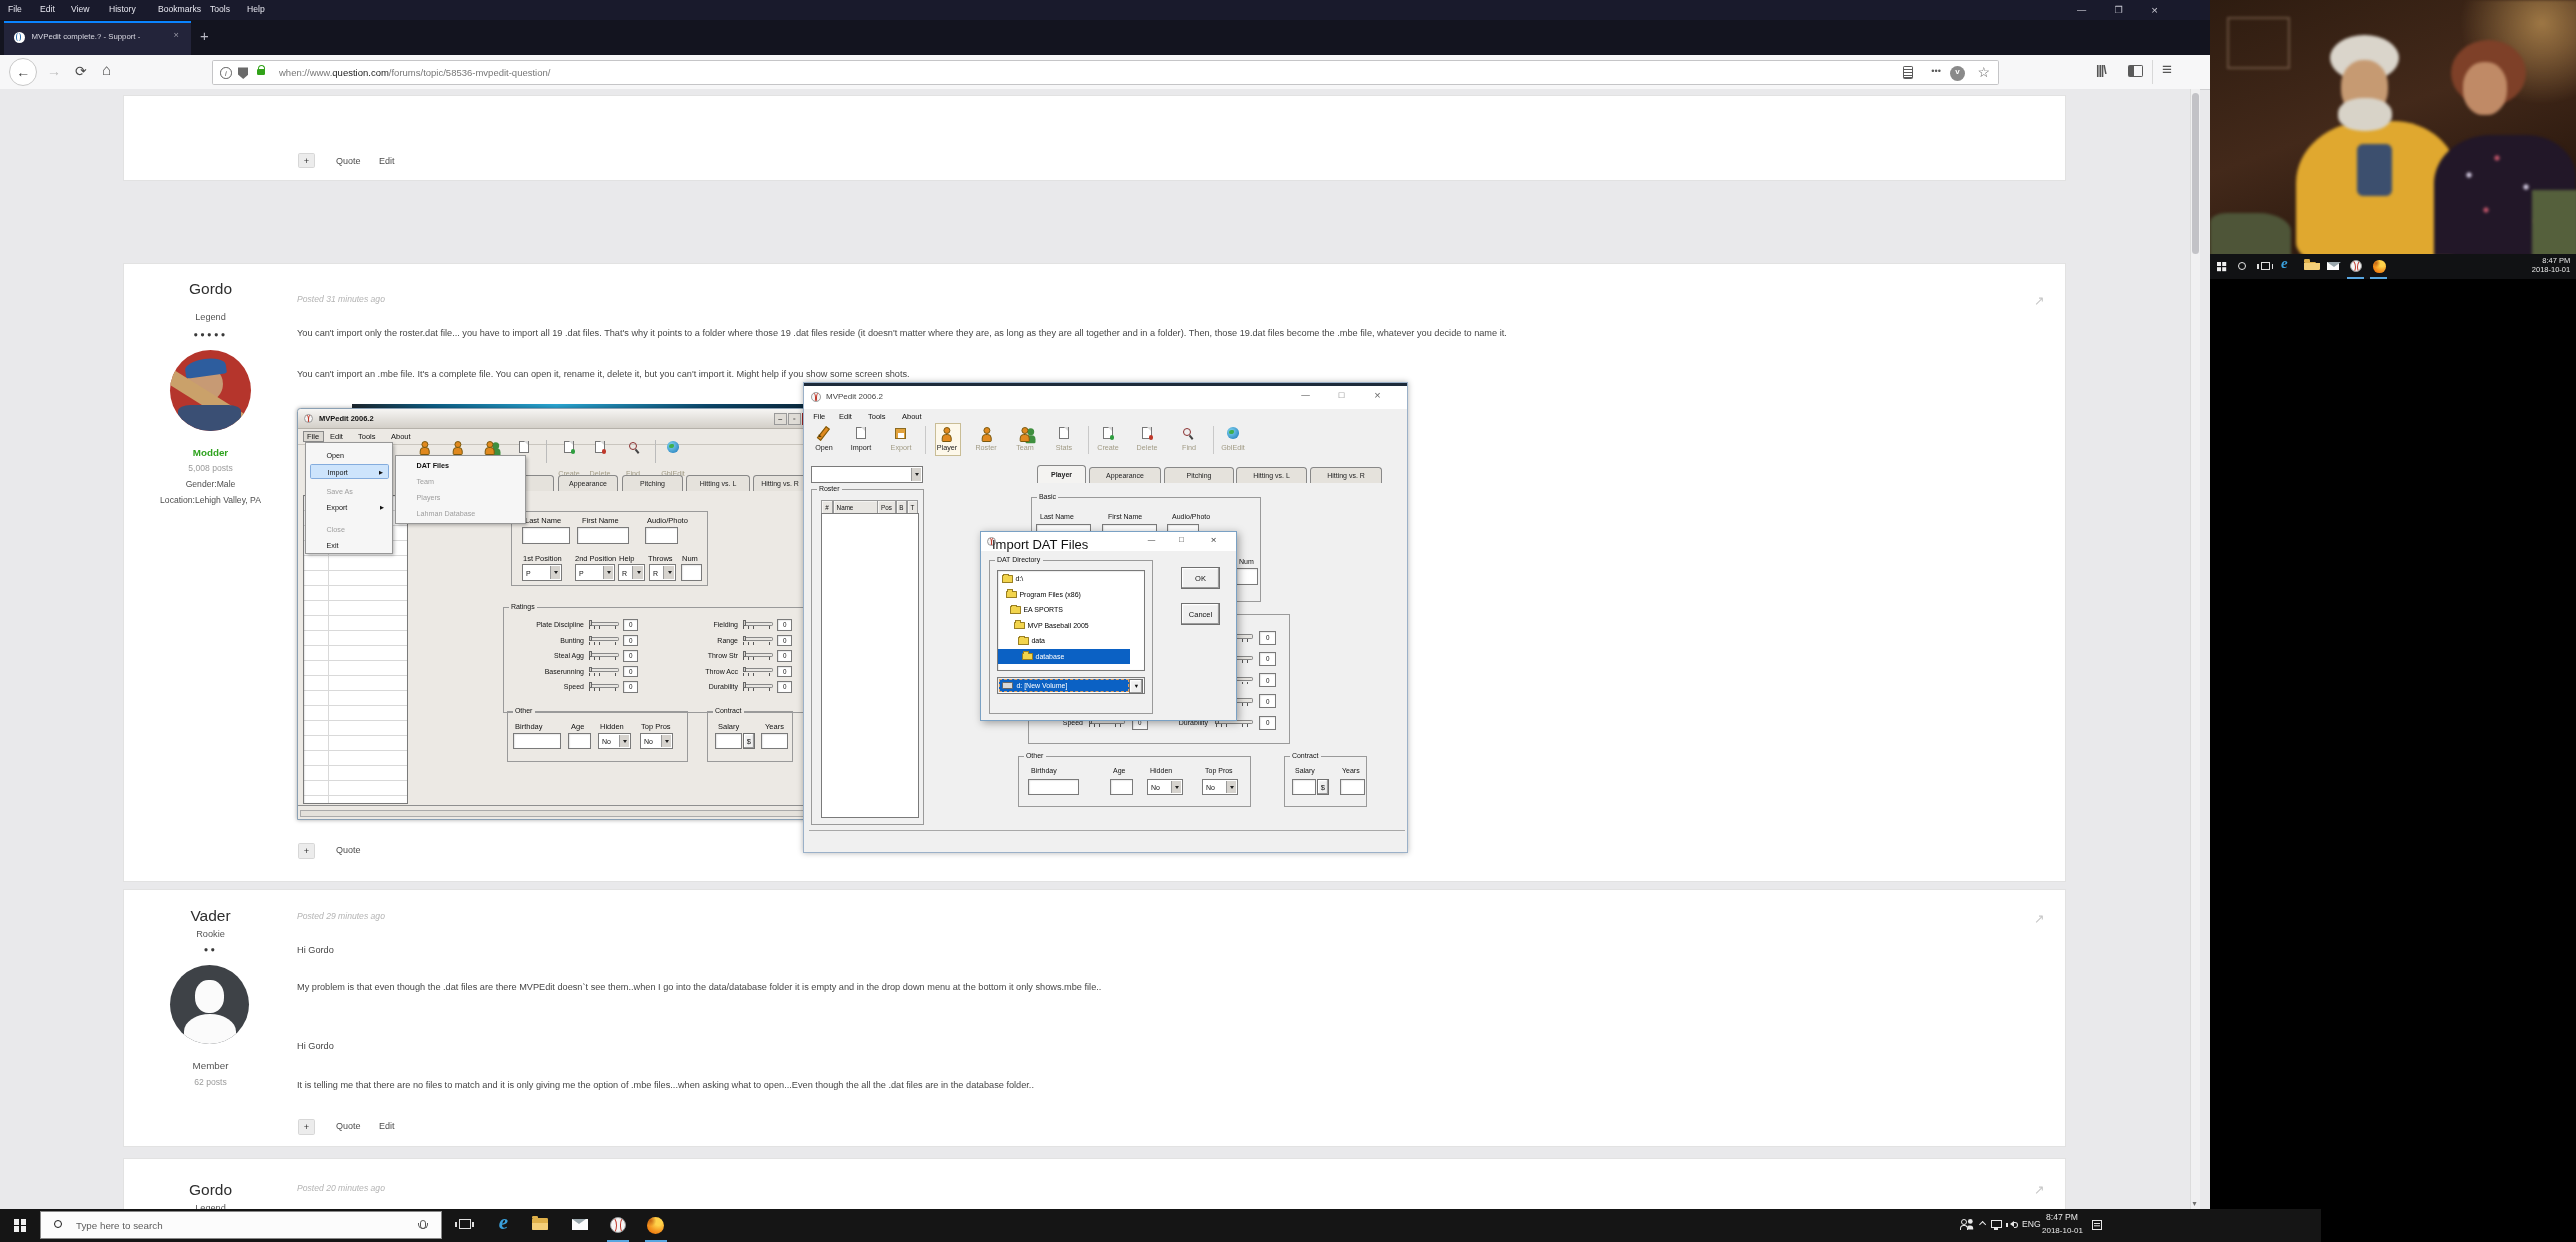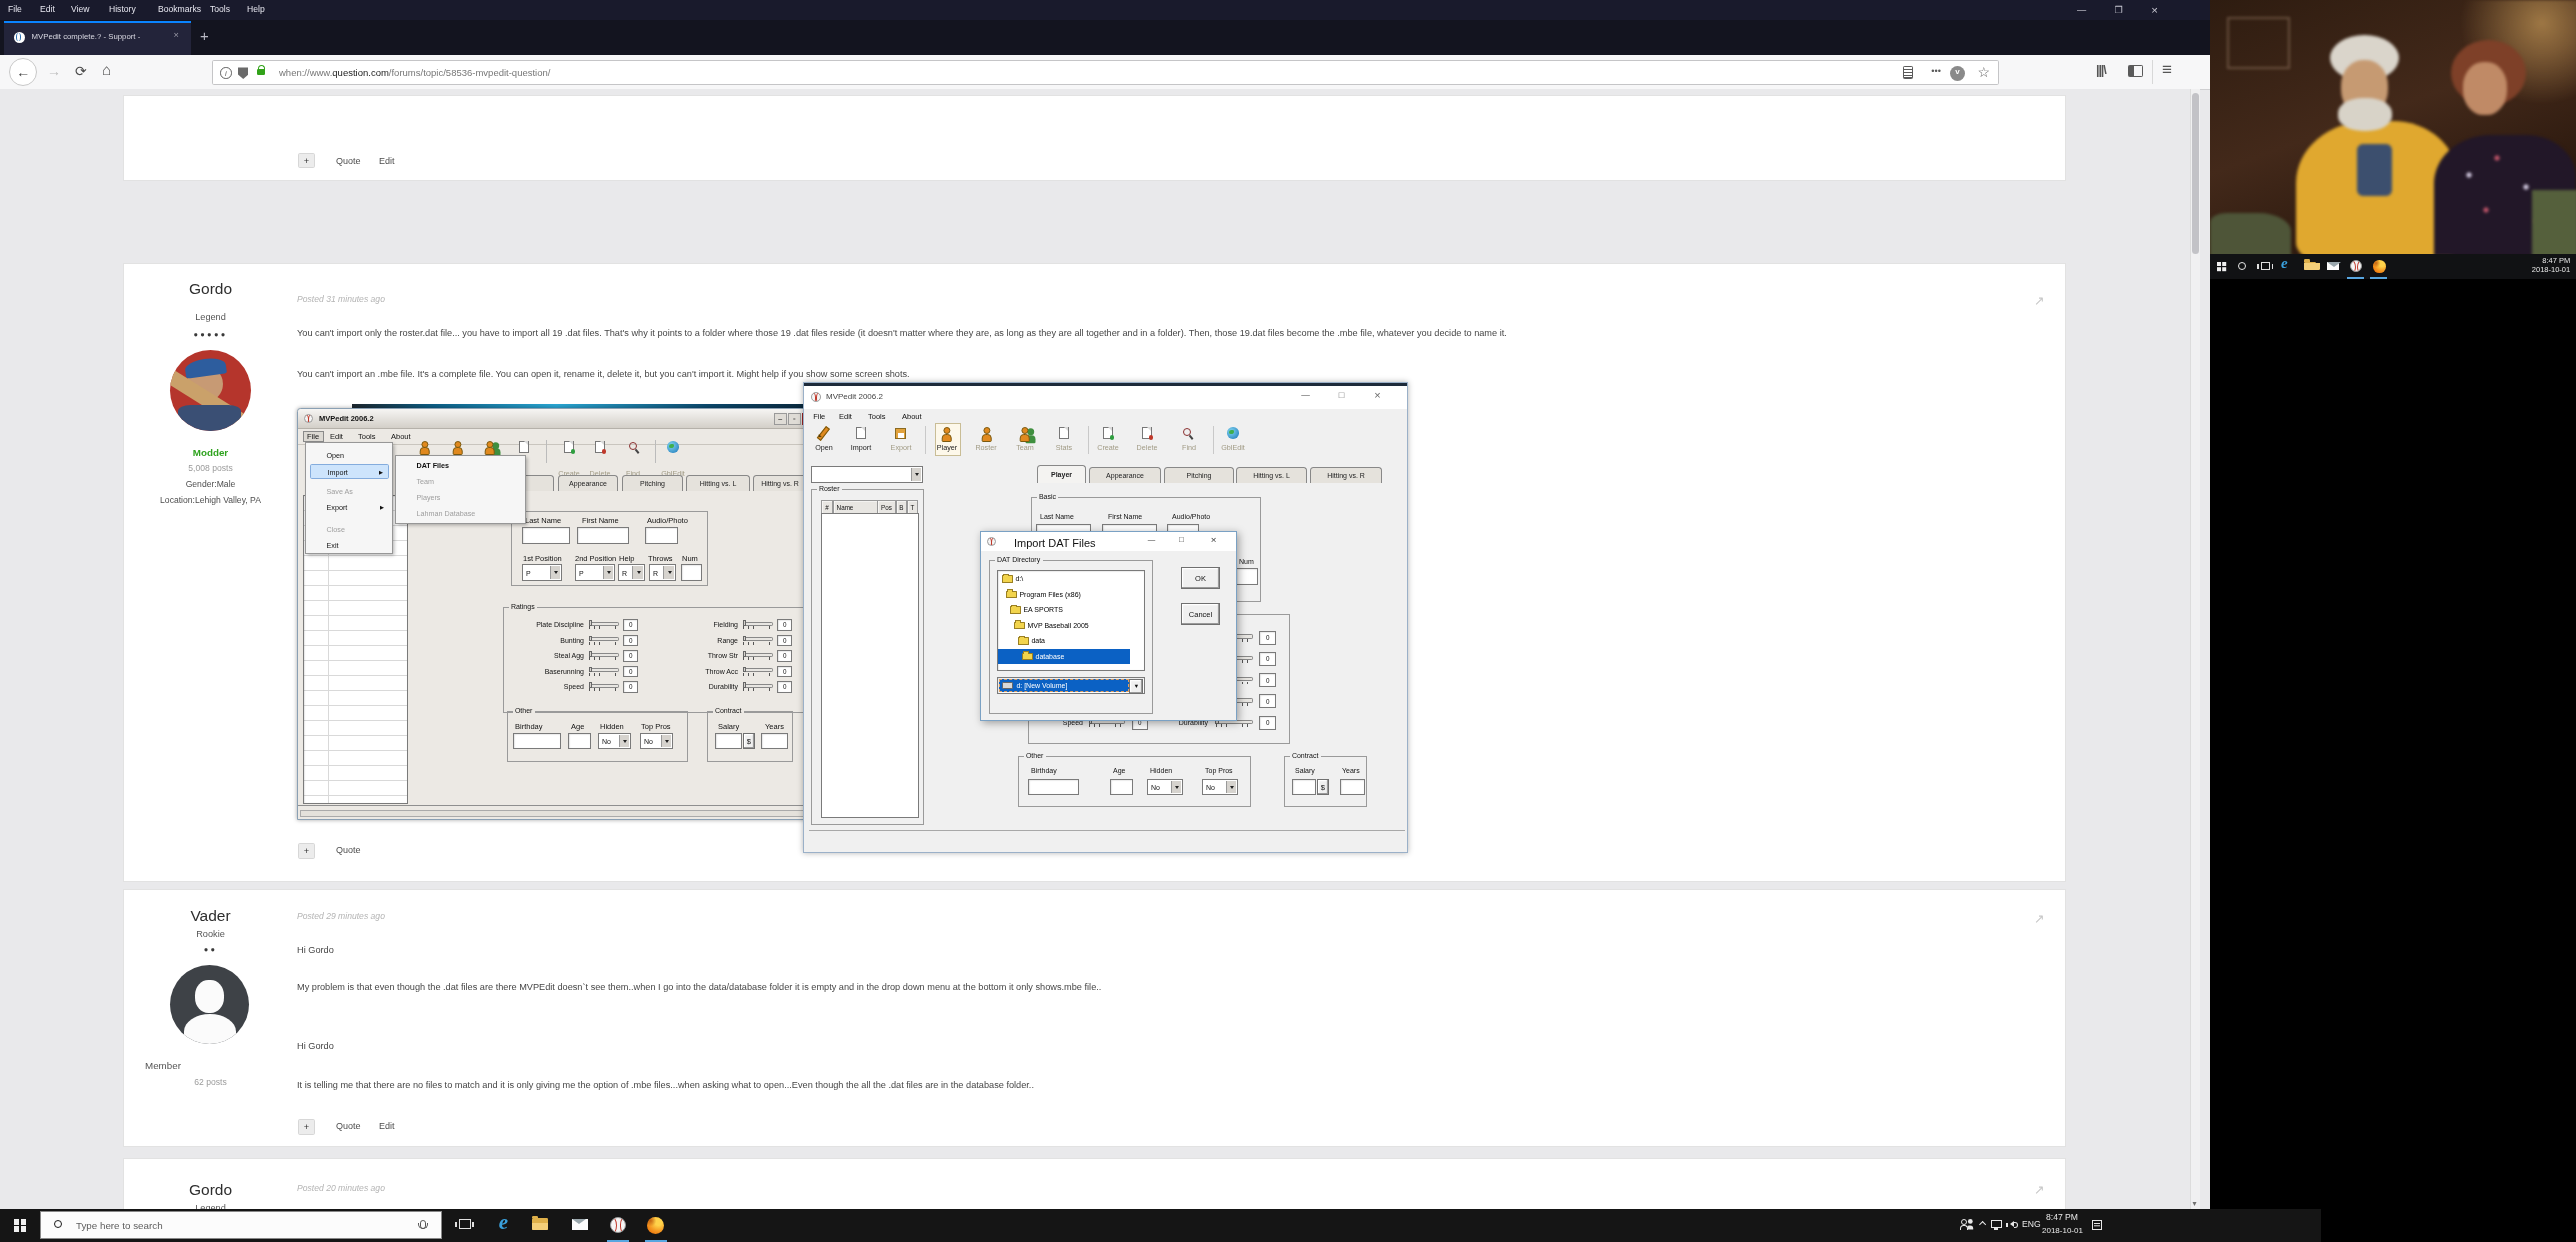--- a/index.html
+++ b/index.html
@@ -33,21 +33,21 @@
   .sbicon{position:absolute;width:15px;height:12.6px;border:1.2px solid #5a5a5a;border-radius:1.2px;}
   .sbicon::before{content:"";position:absolute;left:0;top:0;bottom:0;width:4.6px;background:#5a5a5a;}
 
   
   .content{position:absolute;left:0;top:89px;width:2200px;height:1120px;background:#e9e9eb;overflow:hidden;}
   .card{position:absolute;left:123px;width:1943px;background:#fff;border:0.6px solid #e2e2e2;}
   .uname{position:absolute;width:173px;text-align:center;font-size:15.5px;color:#2e2e2e;}
   .rank{position:absolute;width:173px;text-align:center;font-size:9.2px;color:#555;}
   .stars{position:absolute;width:173px;text-align:center;font-size:7.5px;letter-spacing:2.3px;color:#3a3a3a;}
   .badgeg{position:absolute;width:173px;text-align:center;font-size:9.8px;font-weight:bold;color:#2fa31f;}
-  .badgem{position:absolute;width:173px;text-align:left;font-size:9.8px;color:#555;margin-left:21px;}
+  .badgem{position:absolute;width:173px;text-align:center;font-size:9.8px;color:#555;}
   .meta1{position:absolute;width:173px;text-align:center;font-size:8.6px;color:#9b9b9b;}
   .meta2{position:absolute;width:173px;text-align:center;font-size:8.6px;color:#4e4e4e;}
   .posted{position:absolute;font-size:8.6px;color:#b4b4b4;font-style:italic;}
   .pbody{position:absolute;font-size:9.2px;color:#464646;white-space:nowrap;}
   .plusb{position:absolute;width:17px;height:15.5px;background:#ececec;border:0.6px solid #d7d7d7;border-radius:1.7px;color:#333;font-size:9.2px;text-align:center;line-height:14.4px;}
   .qe{position:absolute;font-size:9px;color:#4d4d4d;}
   .share{position:absolute;font-size:12.6px;color:#c8c8c8;}
   .av{position:absolute;left:46px;border-radius:50%;overflow:hidden;}
 
   
@@ -602,21 +602,21 @@
           <div class="lbl" style="left:491px;top:384px">Salary</div>
           <div class="lbl" style="left:538px;top:384px">Years</div>
           <div class="inp" style="left:488px;top:396px;width:24px;height:16px"></div>
           <div class="b95" style="left:513px;top:396px;width:11.5px;height:16px">$</div>
           <div class="inp" style="left:536px;top:396px;width:25px;height:16px"></div>
           <div class="abs" style="left:4.6px;top:447px;width:596px;height:1.2px;background:#a8a8a8"></div>
 
           <div class="abs" style="left:176px;top:148px;width:257px;height:190px;background:#f0f0f0;border:0.6px solid #7aa1c4;box-shadow:2.3px 2.3px 8px rgba(0,0,0,.35);z-index:6">
             <div class="abs" style="left:0;top:0;width:100%;height:19px;background:#fff">
               <div class="bball" style="position:absolute;left:5.8px;top:4.6px;width:9.2px;height:9.2px"></div>
-              <div class="lbl" style="left:33px;top:4.6px;font-size:11px">Import DAT Files</div>
+              <div class="lbl" style="left:11px;top:4.6px;font-size:13px">Import DAT Files</div>
               <div class="abs" style="left:160px;top:2.9px;width:21px;height:12.6px;text-align:center;color:#333;font-size:7.5px">—</div>
               <div class="abs" style="left:190px;top:2.9px;width:21px;height:12.6px;text-align:center;color:#333;font-size:8px">□</div>
               <div class="abs" style="left:222px;top:2.3px;width:21px;height:12.6px;text-align:center;color:#333;font-size:9.8px">×</div>
             </div>
             <div class="fs bb" style="left:8px;top:28px;width:164px;height:154px">
                 <i>DAT Directory</i>
               </div>
             <div class="inp" style="left:16px;top:38px;width:148px;height:101px;font-size:7px">
               <div style="display:flex;align-items:center;gap:2.9px;height:15.5px;padding-left:3.5px">
                   <span class="tfold"></span>

